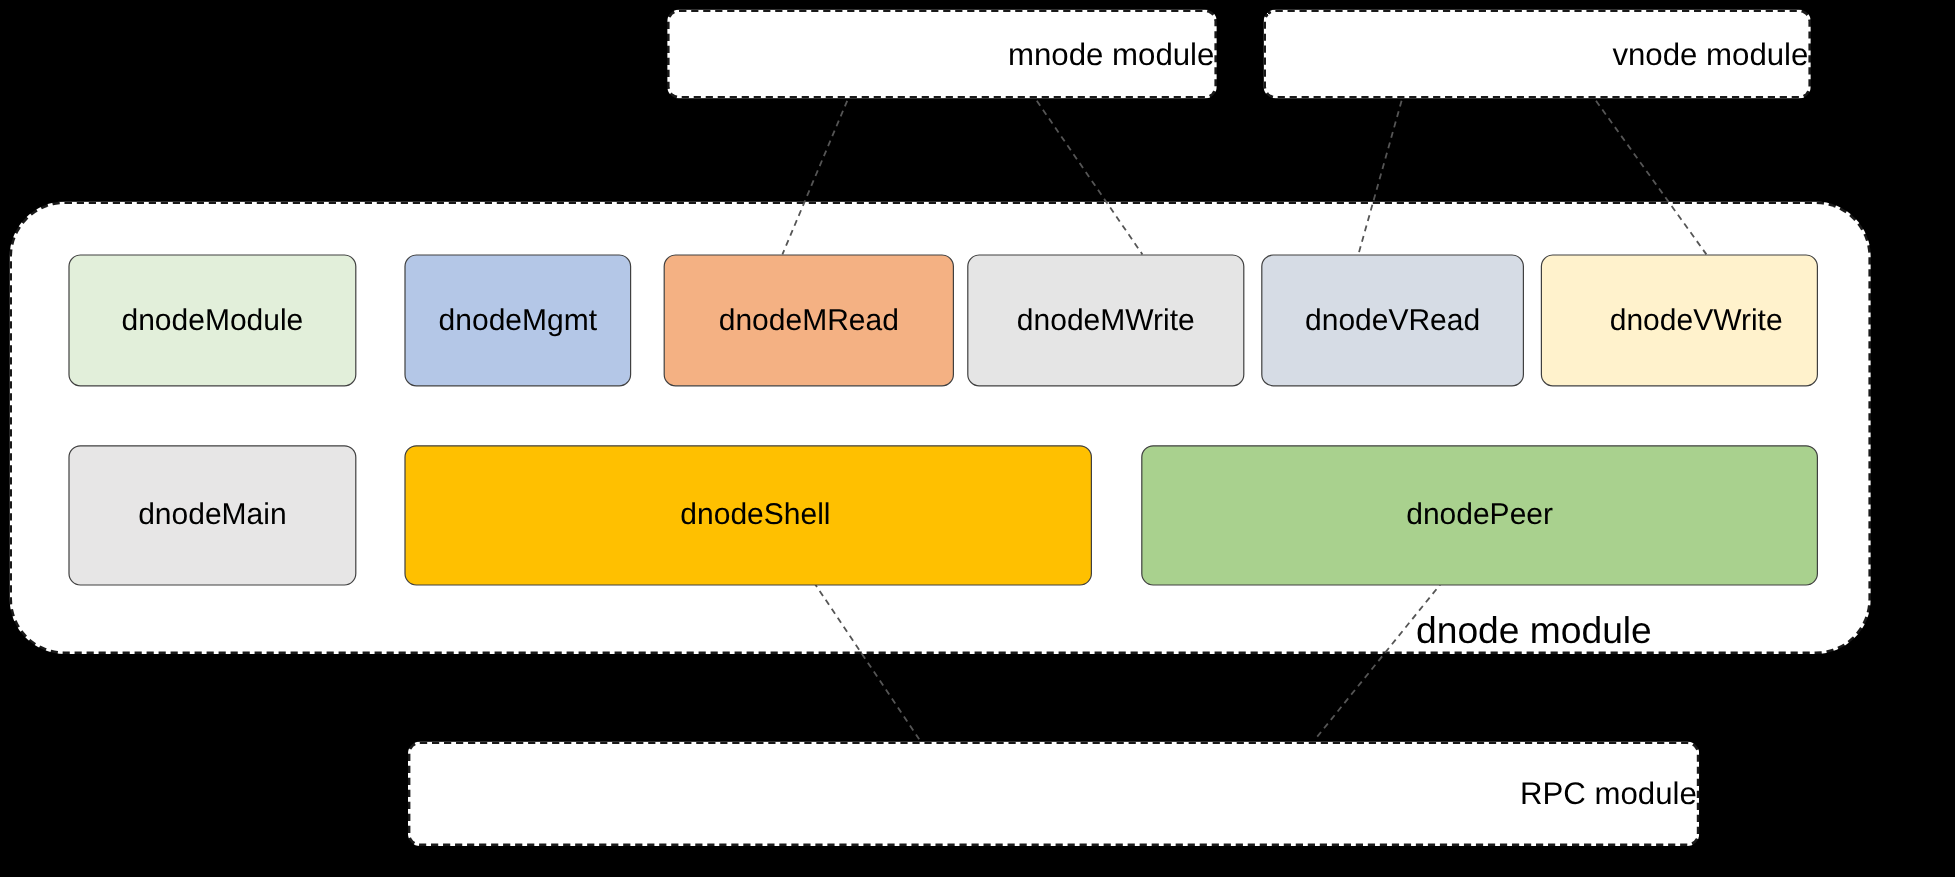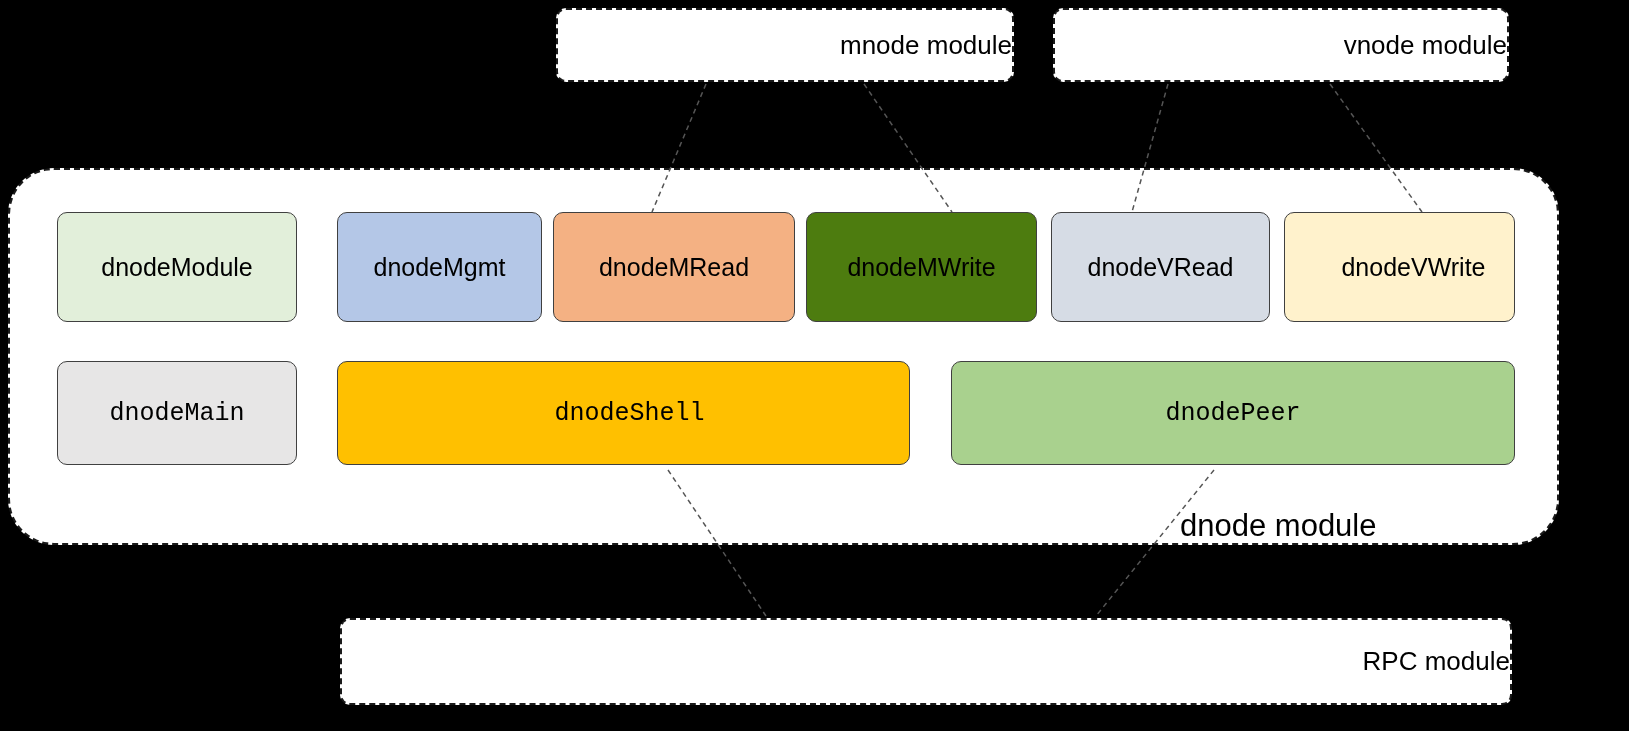--- a/index.html
+++ b/index.html
@@ -53,43 +53,43 @@
     border: 1.5px solid #404040;
     border-radius: 10px;
     display: flex;
     align-items: center;
     justify-content: center;
     font-size: 25px;
     z-index: 3;
     box-sizing: border-box;
   }
   .row1 { top: 212px; height: 110px; }
-  .row2 { top: 361px; height: 104px; font-family: Liberation Mono, monospace; }
+  .row2 { top: 371px; height: 117px; }
 
   .pos-module  { left: 57px;   width: 240px; }
-  .pos-mgmt    { left: 337px;  width: 205px; }
+  .pos-mgmt    { left: 337px;  width: 189px; }
   .pos-mread   { left: 553px;  width: 242px; }
   .pos-mwrite  { left: 806px;  width: 231px; }
   .pos-vread   { left: 1051px; width: 219px; }
   .pos-vwrite  { left: 1284px; width: 231px; padding-left: 28px; }
   .pos-main    { left: 57px;   width: 240px; }
   .pos-shell   { left: 337px;  width: 573px; }
   .pos-peer    { left: 951px;  width: 564px; }
 
   .dnode-label {
     position: absolute;
     left: 1180px;
     top: 508px;
     width: 335px;
     font-size: 31px;
     z-index: 3;
   }
   .mnode-pos { left: 556px;  top: 8px; width: 458px; height: 74px; }
   .vnode-pos { left: 1053px; top: 8px; width: 456px; height: 74px; }
-  .rpc-pos   { left: 340px;  top: 618px; width: 1172px; height: 87px; }
+  .rpc-pos   { left: 340px;  top: 618px; width: 1076px; height: 87px; }
 </style>
 </head>
 <body>
 
 <div class="module-box mnode-pos">
   <span>mnode module</span>
 </div>
 <div class="module-box vnode-pos">
   <span>vnode module</span>
 </div>
@@ -109,21 +109,21 @@
 
 <div class="sub-box row1 pos-module" style="background-color: rgb(226, 239, 218); align-items: center;">
   <span>dnodeModule</span>
 </div>
 <div class="sub-box row1 pos-mgmt" style="background-color: rgb(180, 199, 231);">
   <span>dnodeMgmt</span>
 </div>
 <div class="sub-box row1 pos-mread" style="background-color: rgb(244, 177, 131);">
   <span>dnodeMRead</span>
 </div>
-<div class="sub-box row1 pos-mwrite" style="background-color: #4d7c0f; text-align: right;">
+<div class="sub-box row1 pos-mwrite" style="background-color: #e5e5e5; text-align: right;">
   <span>dnodeMWrite</span>
 </div>
 <div class="sub-box row1 pos-vread" style="background-color: rgb(214, 220, 229);">
   <span>dnodeVRead</span>
 </div>
 <div class="sub-box row1 pos-vwrite" style="background-color: rgb(255, 242, 204);">
   <span>dnodeVWrite</span>
 </div>
 
 <div class="sub-box row2 pos-main" style="background-color: rgb(231, 230, 230);">

